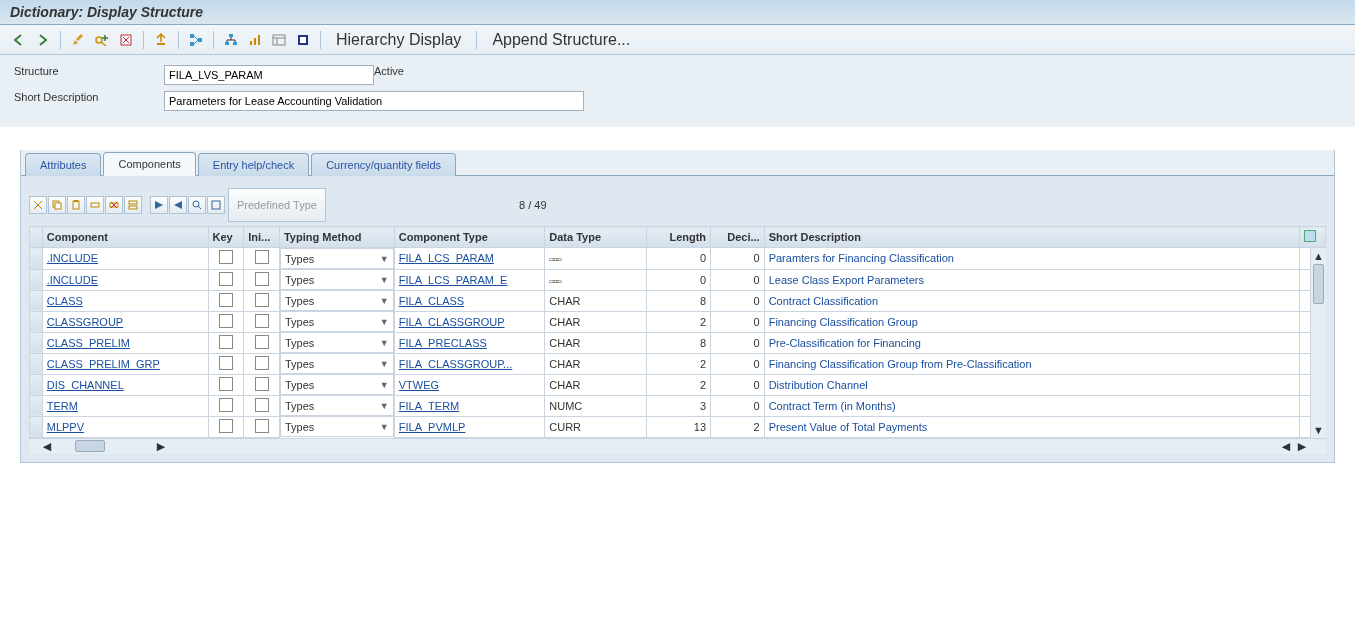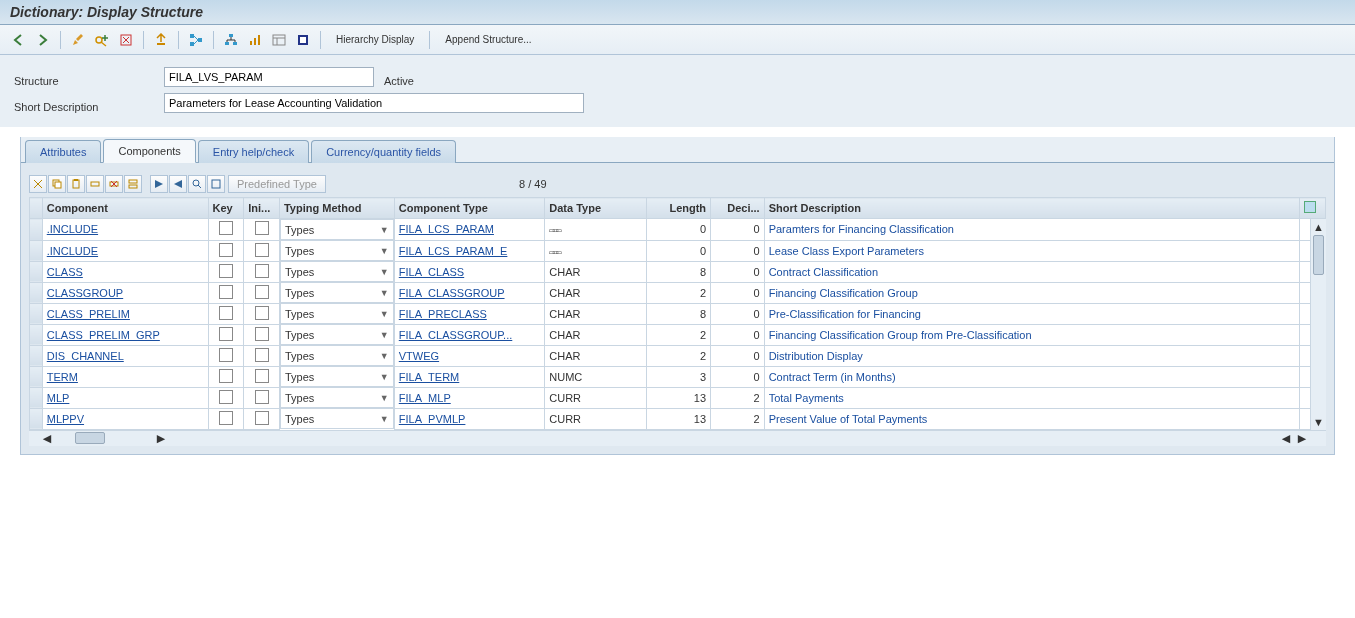--- a/index.html
+++ b/index.html
@@ -43,52 +43,52 @@
     .tb-sep {
       width: 1px;
       height: 18px;
       background: #b0c4d8;
       margin: 0 4px;
     }
     .tb-text-btn {
       padding: 3px 8px;
       cursor: pointer;
       color: #333;
-      font-size: 10px;
+      font-size: 16px;
       border: 1px solid transparent;
     }
     .form-area {
       padding: 10px 14px;
       background: #e8eff5;
     }
     .form-row {
       display: flex;
-      align-items: flex-end;
+      align-items: flex-start;
       margin-bottom: 4px;
       height: 22px;
     }
     .form-label {
       width: 150px;
       color: #333;
     }
     .form-input {
       border: 1px solid #a0b0c0;
       background: #fff;
       padding: 2px 4px;
       font-size: 11px;
       height: 20px;
     }
     .form-input.structure { width: 210px; }
     .form-status {
-      margin-left: 10px;
+      margin-left: 0;
       color: #333;
     }
     .form-input.desc { width: 420px; }
     .tabs-area {
-      margin: 10px 20px 0 20px;
+      margin: 23px 20px 0 20px;
       background: #e8eff5;
       border: 1px solid #b0c4d8;
       border-top: none;
       position: relative;
     }
     .tab-strip {
       display: flex;
       align-items: flex-end;
       background: #e8eff5;
       padding: 0 4px;
@@ -130,21 +130,21 @@
       height: 18px;
       border: 1px solid #b0c4d8;
       background: linear-gradient(to bottom,#fdfdfd,#e5ecf3);
       display:inline-flex;
       align-items:center;
       justify-content:center;
       cursor:pointer;
       font-size:9px;
     }
     .itb-pre {
-      padding: 2px 8px;
+      padding: 10px 8px;
       border: 1px solid #b0c4d8;
       background: linear-gradient(to bottom,#fdfdfd,#e5ecf3);
       color: #999;
       cursor: default;
       margin-left: 2px;
     }
     .counter { position:absolute; left:490px; color:#333; }
     .grid-wrapper { position: relative; }
     .grid {
       width: 100%;
@@ -505,53 +505,37 @@
               <td style="text-align: center;"><span class="cb"></span></td>
               <td style="text-align: center;"><span class="cb"></span></td>
               <td class="tm">
                 <span>Types</span>
                 <span class="dd">▼</span>
               </td>
               <td class="link">VTWEG</td>
               <td>CHAR</td>
               <td class="numcol">2</td>
               <td class="numcol">0</td>
-              <td class="desc">Distribution Display</td>
+              <td class="desc">Distribution Channel</td>
               <td></td>
             </tr>
             <tr>
               <td style="background: linear-gradient(rgb(230, 238, 245), rgb(211, 223, 234));"></td>
               <td class="link">TERM</td>
               <td style="text-align: center;"><span class="cb"></span></td>
               <td style="text-align: center;"><span class="cb"></span></td>
               <td class="tm">
                 <span>Types</span>
                 <span class="dd">▼</span>
               </td>
               <td class="link">FILA_TERM</td>
               <td>NUMC</td>
               <td class="numcol">3</td>
               <td class="numcol">0</td>
               <td class="desc">Contract Term (in Months)</td>
-              <td></td>
-            </tr>
-            <tr>
-              <td style="background: linear-gradient(rgb(230, 238, 245), rgb(211, 223, 234));"></td>
-              <td class="link">MLP</td>
-              <td style="text-align: center;"><span class="cb"></span></td>
-              <td style="text-align: center;"><span class="cb"></span></td>
-              <td class="tm">
-                <span>Types</span>
-                <span class="dd">▼</span>
-              </td>
-              <td class="link">FILA_MLP</td>
-              <td>CURR</td>
-              <td class="numcol">13</td>
-              <td class="numcol">2</td>
-              <td class="desc">Total Payments</td>
               <td></td>
             </tr>
             <tr>
               <td style="background: linear-gradient(rgb(230, 238, 245), rgb(211, 223, 234));"></td>
               <td class="link">MLPPV</td>
               <td style="text-align: center;"><span class="cb"></span></td>
               <td style="text-align: center;"><span class="cb"></span></td>
               <td class="tm">
                 <span>Types</span>
                 <span class="dd">▼</span>

